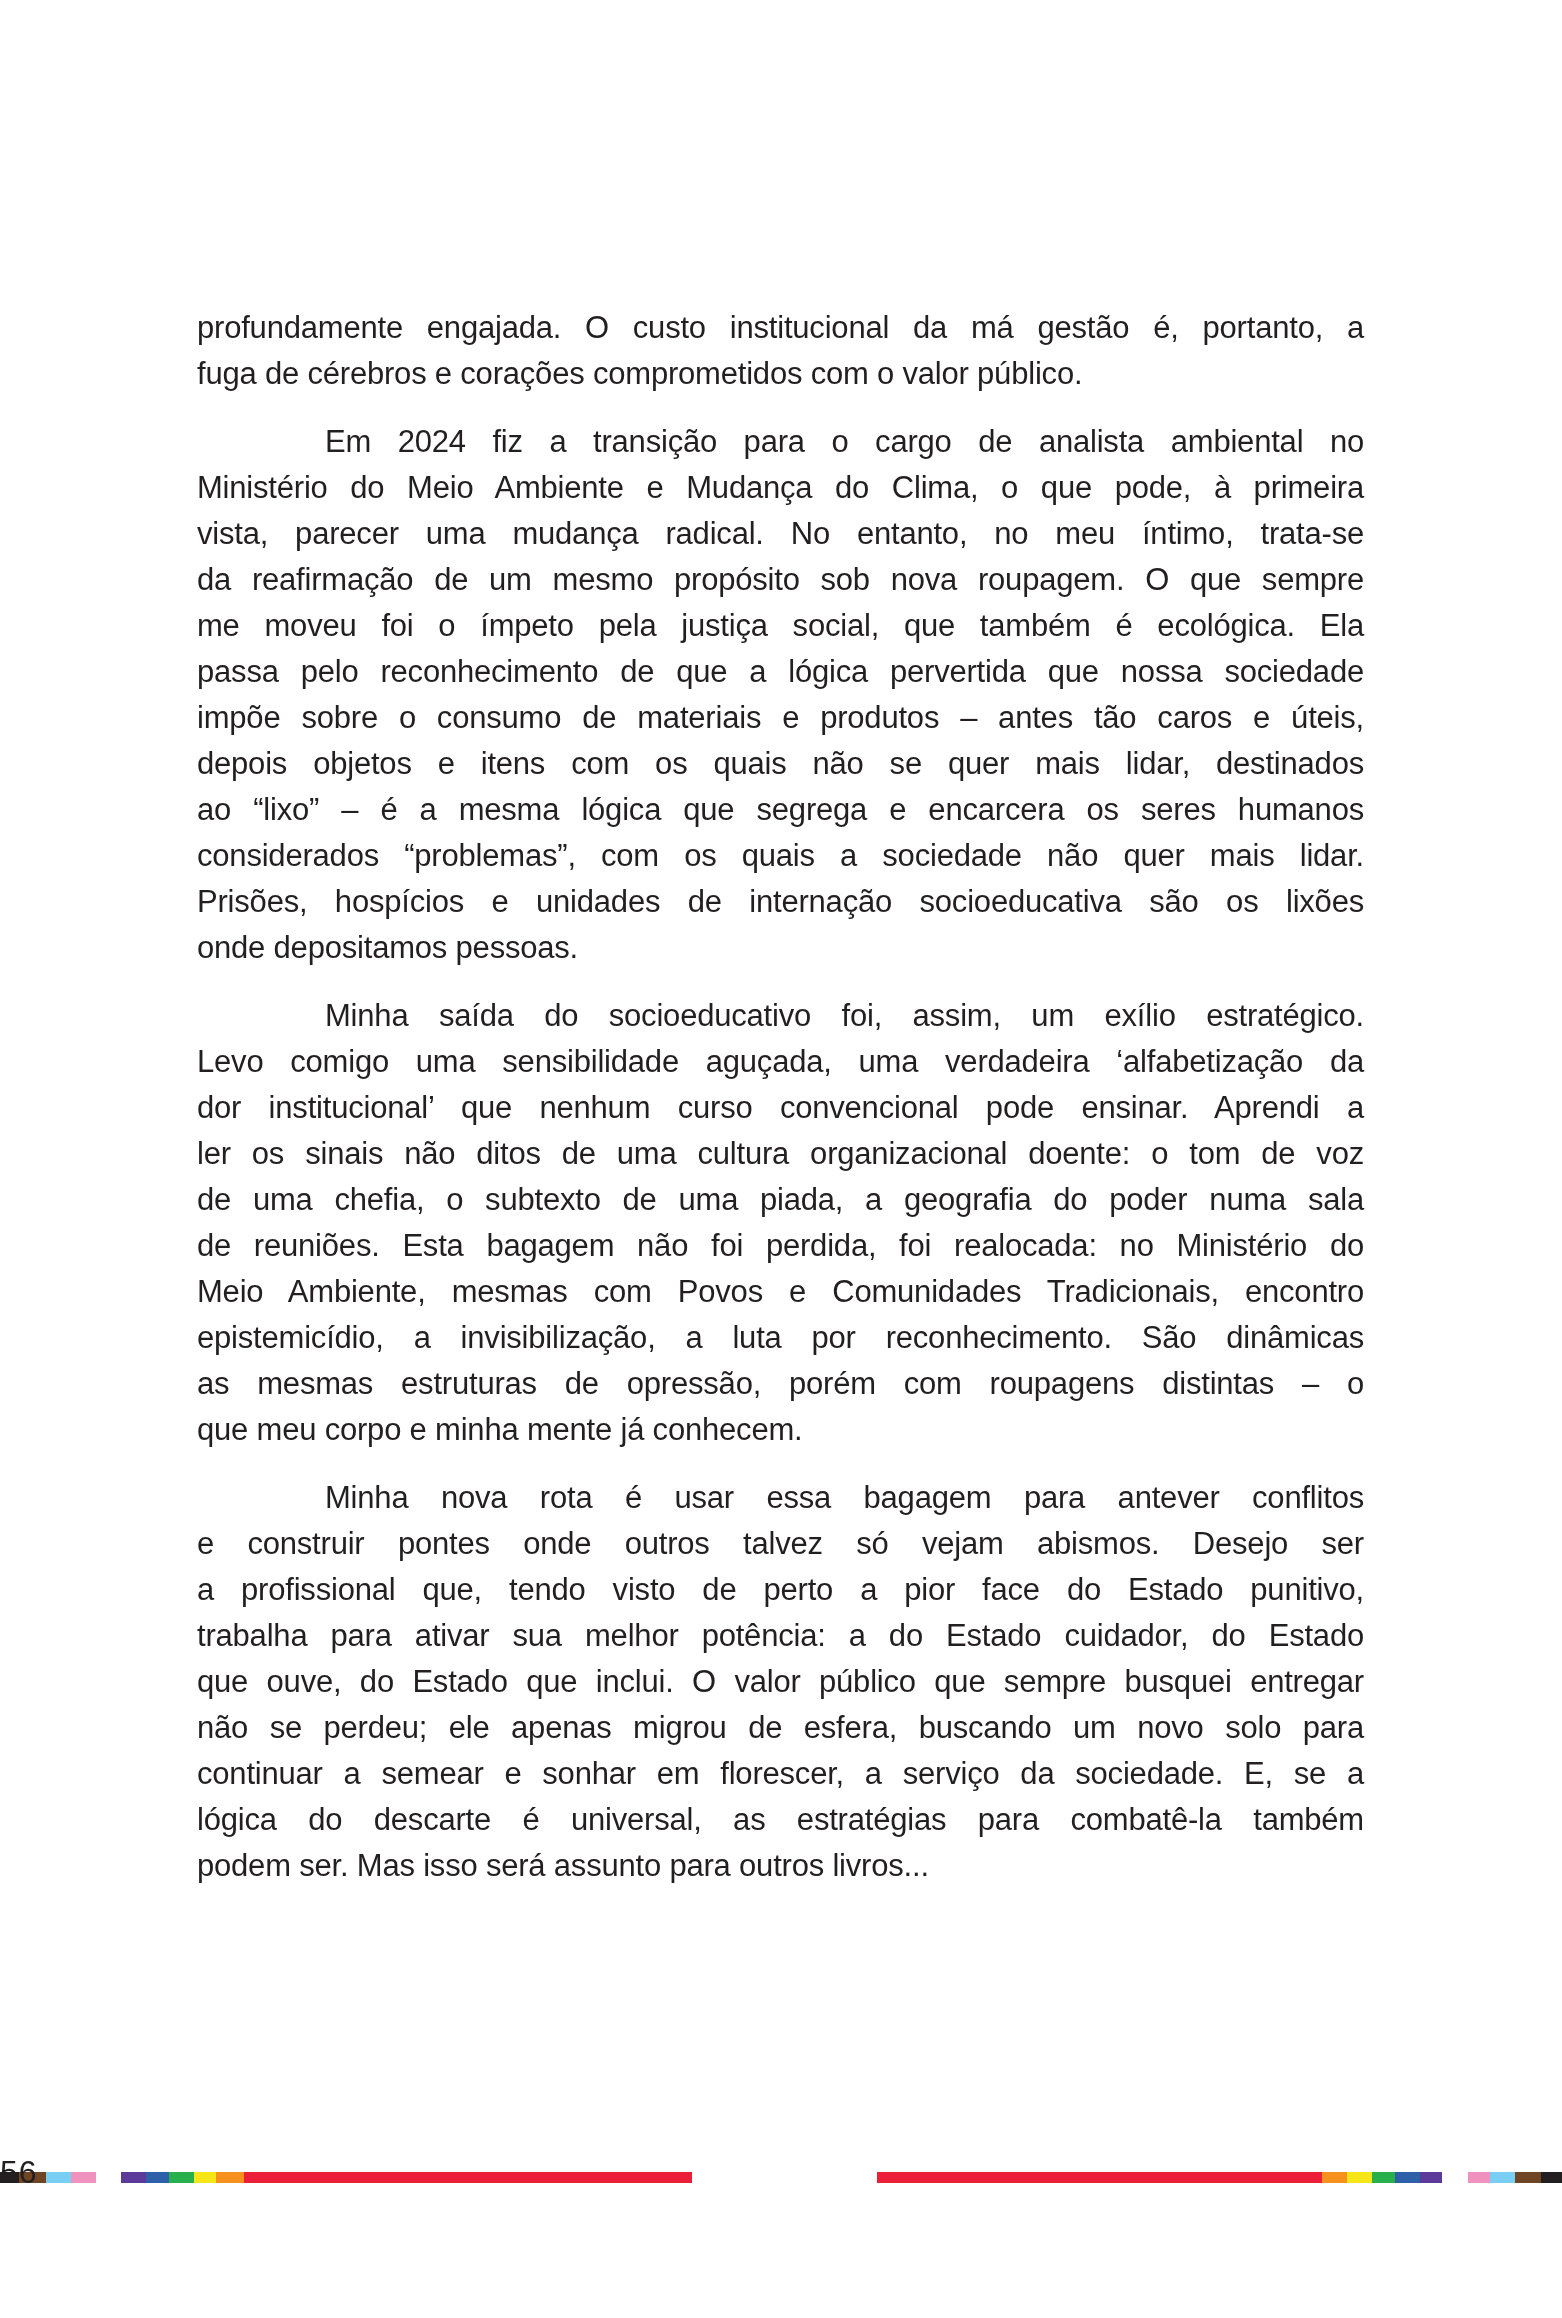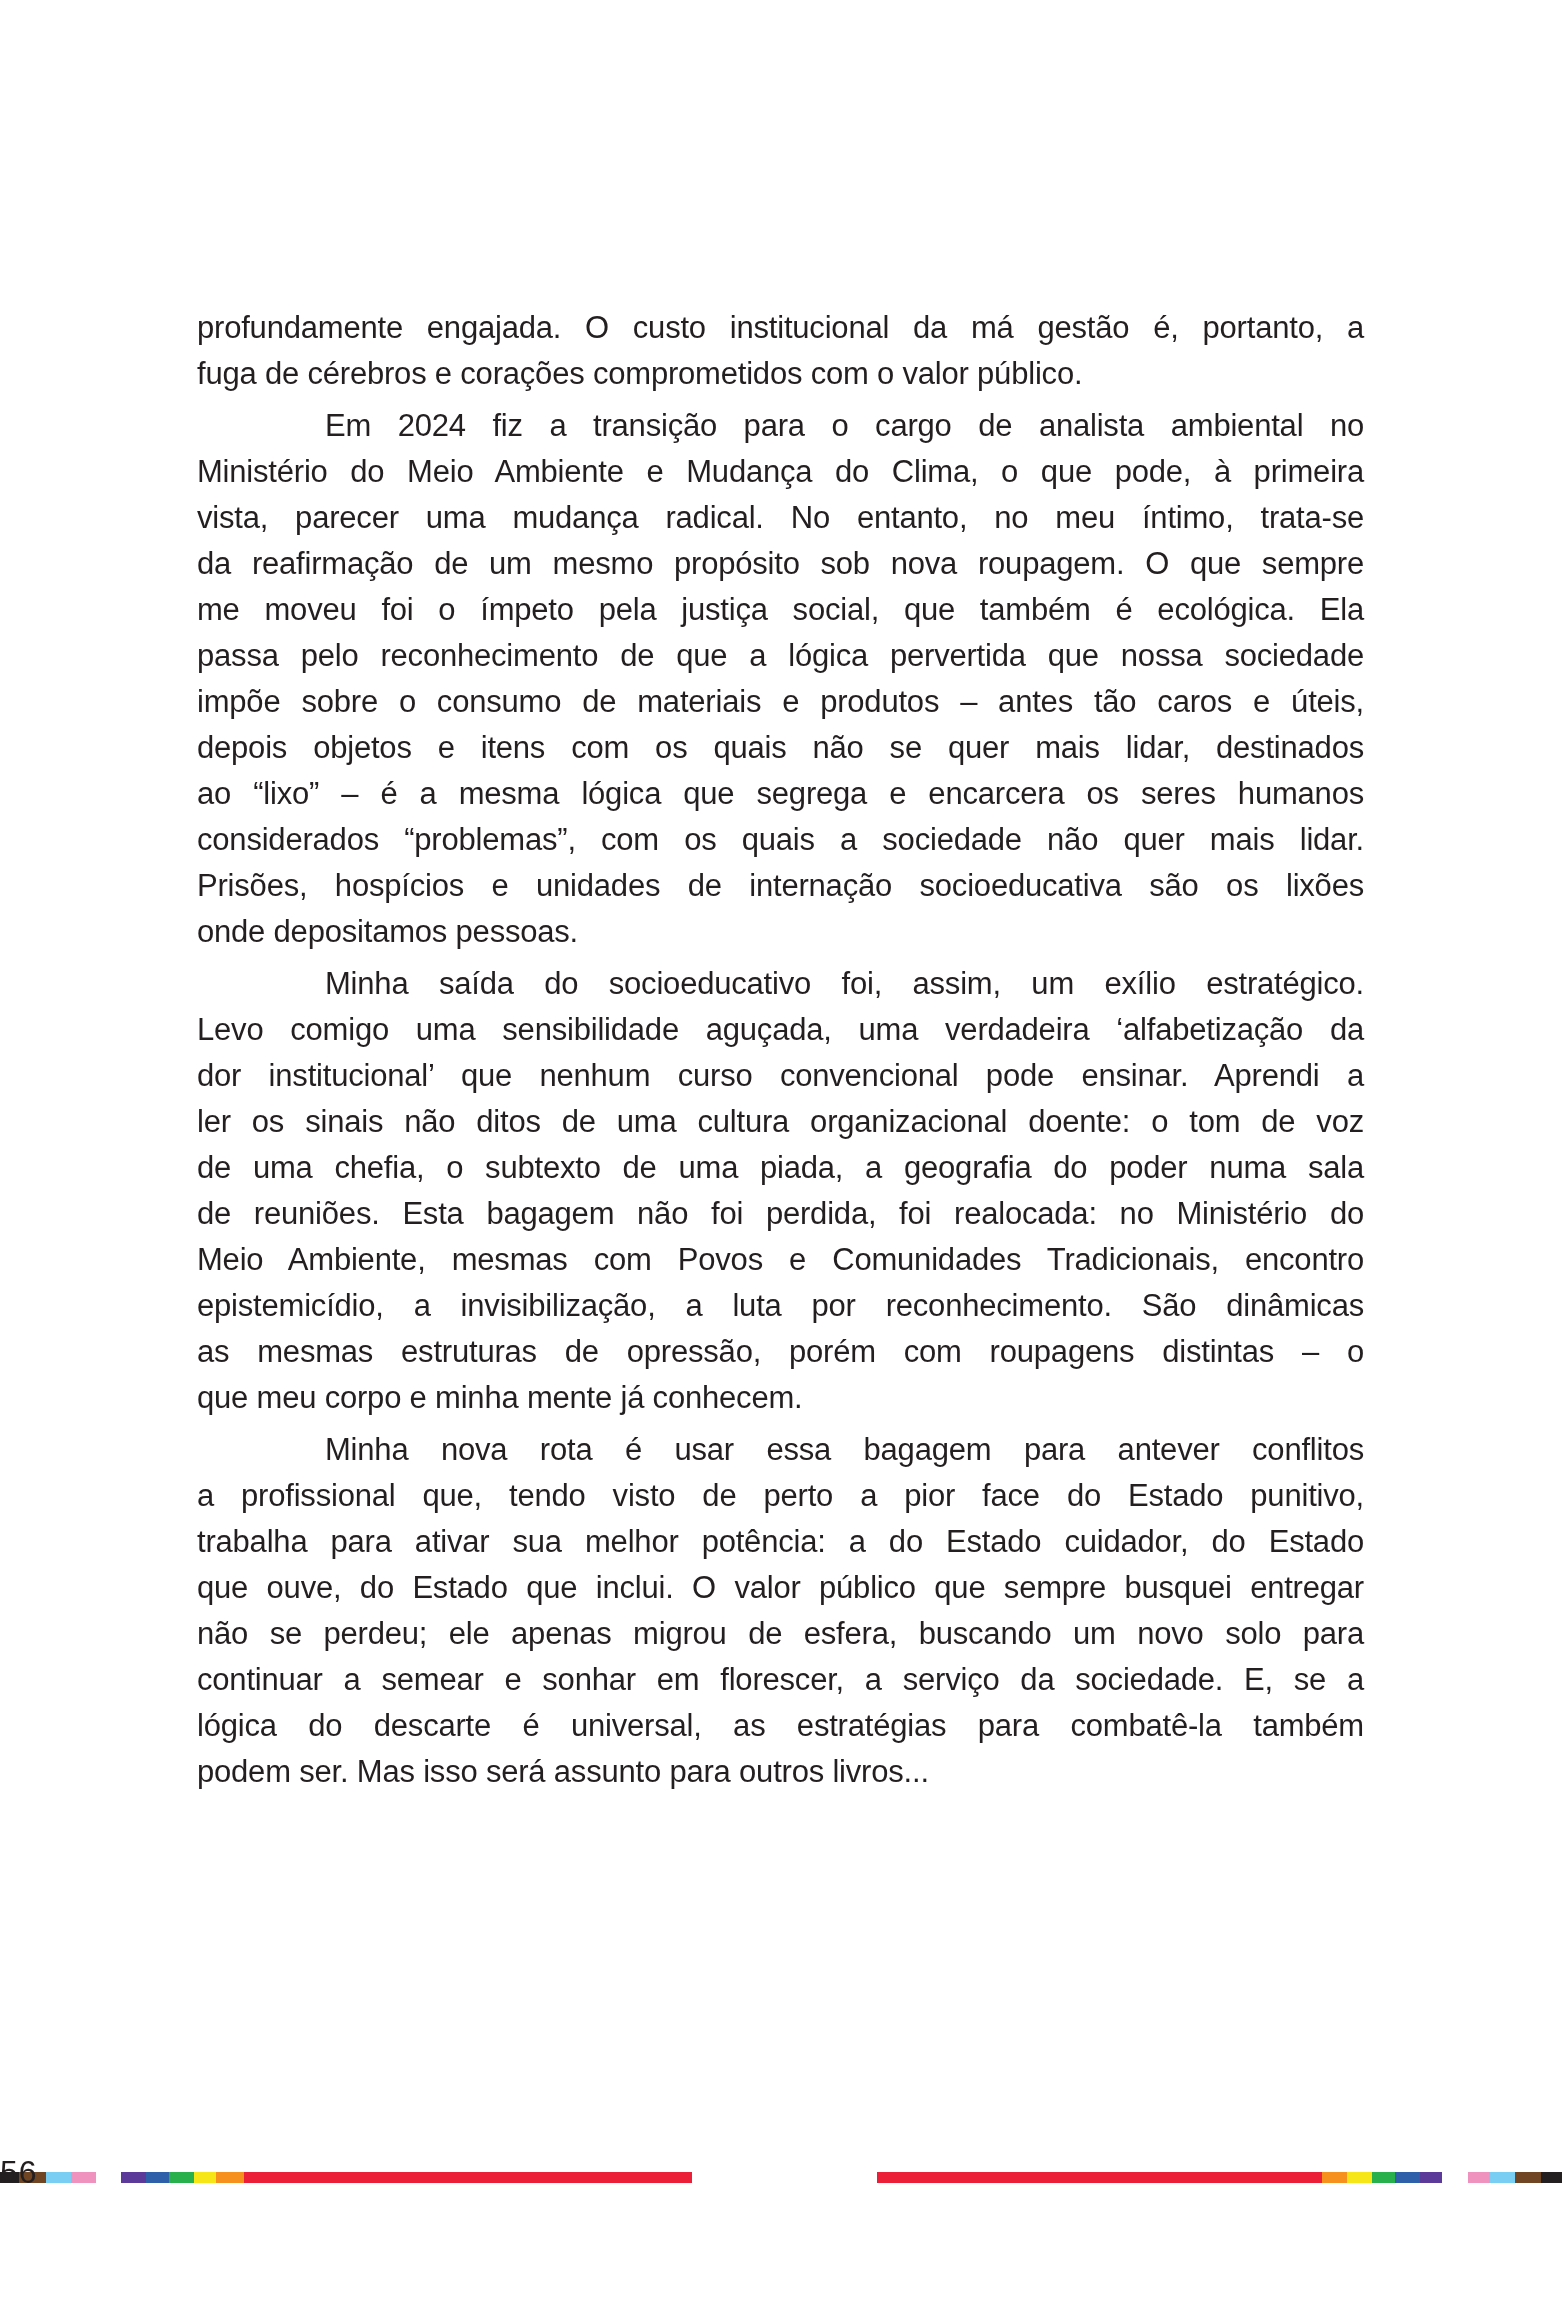--- a/index.html
+++ b/index.html
@@ -18,21 +18,21 @@
   .text-block {
     position: absolute;
     left: 197px;
     top: 305px;
     width: 1167px;
     font-size: 31px;
     line-height: 46px;
     letter-spacing: -0.2px;
     color: #231f20;
   }
-  .paragraph + .paragraph { margin-top: 6px; }
+  .paragraph + .paragraph { margin-top: 22px; }
   .line {
     text-align: justify;
     text-align-last: justify;
   }
   .line.last { text-align-last: left; }
   .line.indent { text-indent: 128px; }
 
   .strip {
     position: absolute;
     top: 2172px;
@@ -87,20 +87,21 @@
         <div class="line">ler os sinais não ditos de uma cultura organizacional doente: o tom de voz</div>
         <div class="line">de uma chefia, o subtexto de uma piada, a geografia do poder numa sala</div>
         <div class="line">de reuniões. Esta bagagem não foi perdida, foi realocada: no Ministério do</div>
         <div class="line">Meio Ambiente, mesmas com Povos e Comunidades Tradicionais, encontro</div>
         <div class="line">epistemicídio, a invisibilização, a luta por reconhecimento. São dinâmicas</div>
         <div class="line">as mesmas estruturas de opressão, porém com roupagens distintas – o</div>
         <div class="line last">que meu corpo e minha mente já conhecem.</div>
       </div>
       <div class="paragraph">
         <div class="line indent">Minha nova rota é usar essa bagagem para antever conflitos</div>
+        <div class="line">e construir pontes onde outros talvez só vejam abismos. Desejo ser</div>
         <div class="line">a profissional que, tendo visto de perto a pior face do Estado punitivo,</div>
         <div class="line">trabalha para ativar sua melhor potência: a do Estado cuidador, do Estado</div>
         <div class="line">que ouve, do Estado que inclui. O valor público que sempre busquei entregar</div>
         <div class="line">não se perdeu; ele apenas migrou de esfera, buscando um novo solo para</div>
         <div class="line">continuar a semear e sonhar em florescer, a serviço da sociedade. E, se a</div>
         <div class="line">lógica do descarte é universal, as estratégias para combatê-la também</div>
         <div class="line last">podem ser. Mas isso será assunto para outros livros...</div>
       </div>
     </main>
 

